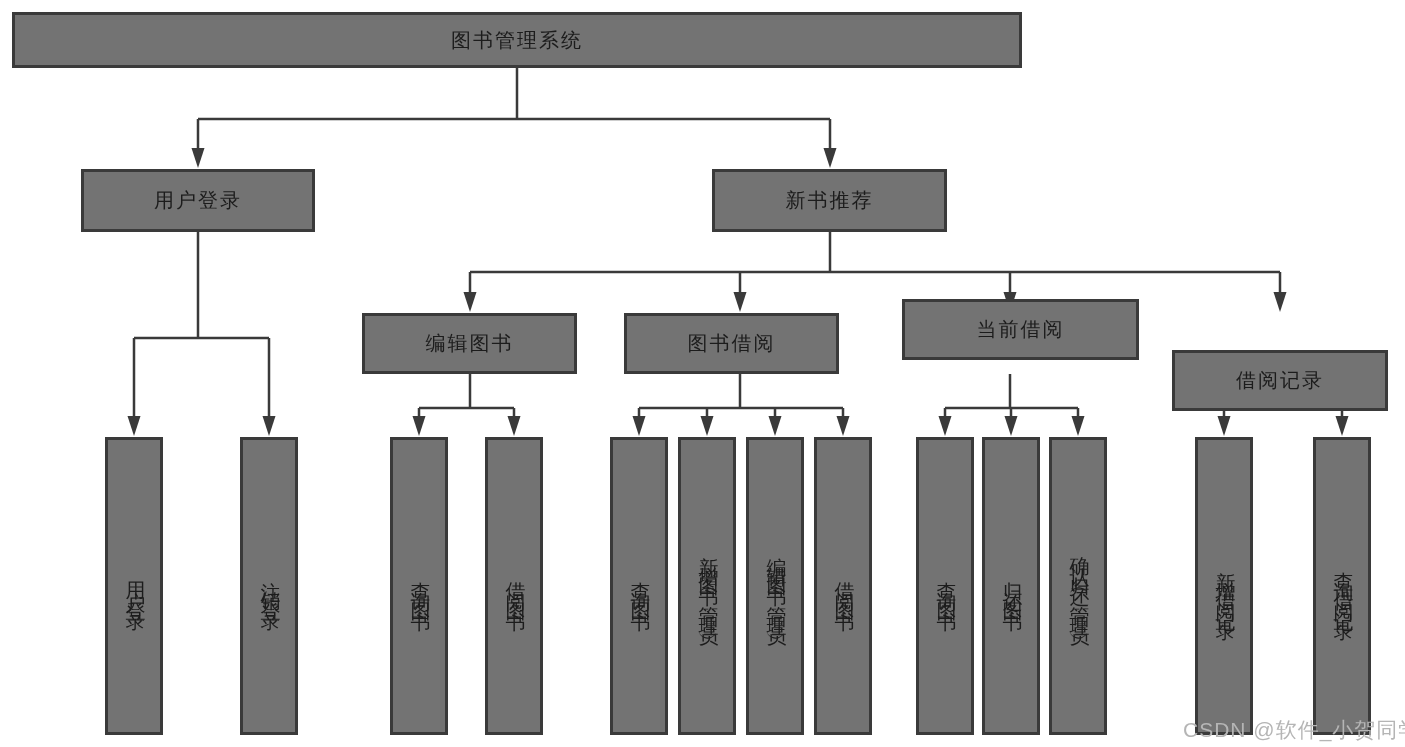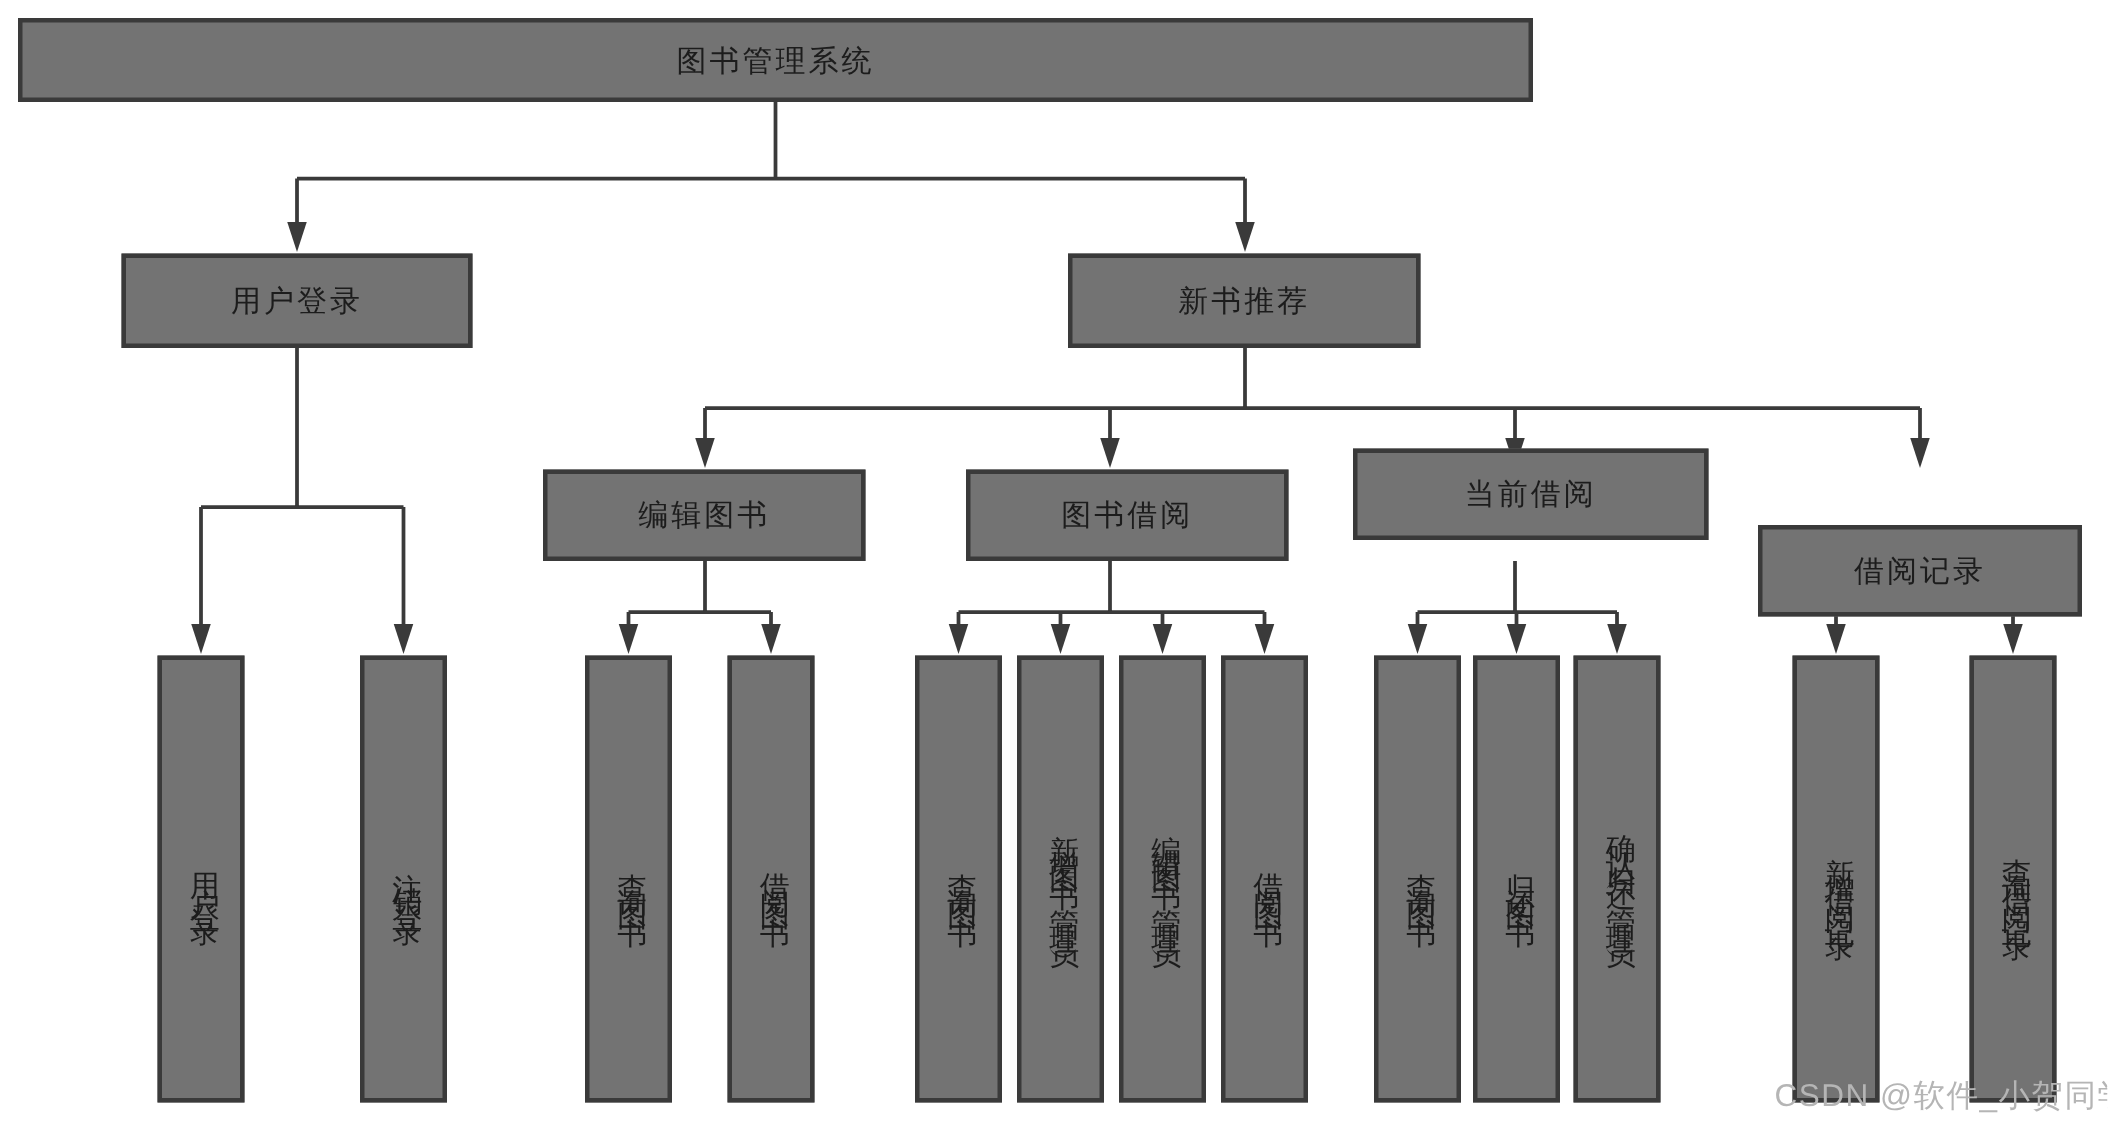--- a/index.html
+++ b/index.html
@@ -58,21 +58,21 @@
       <polygon points="1335.5,416 1348.5,416 1342,436"></polygon>
     </g>
   </svg>
 
   <div class="node h-node" style="left:12px;top:12px;width:1010px;height:56px;">图书管理系统</div>
 
   <div class="node h-node" style="left:81px;top:169px;width:234px;height:63px;">用户登录</div>
   <div class="node h-node" style="left:712px;top:169px;width:235px;height:63px;">新书推荐</div>
 
   <div class="node h-node" style="left:362px;top:313px;width:215px;height:61px;">编辑图书</div>
-  <div class="node h-node" style="left:644px;top:313px;width:215px;height:61px;">图书借阅</div>
+  <div class="node h-node" style="left:624px;top:313px;width:215px;height:61px;">图书借阅</div>
   <div class="node h-node" style="left:902px;top:299px;width:237px;height:61px;">当前借阅</div>
   <div class="node h-node" style="left:1172px;top:313px;width:216px;height:61px;margin-top:37px;">借阅记录</div>
 
   <div class="node v-node" style="left:105px;top:437px;width:58px;height:298px;">
     <span class="vtext">用户登录</span>
   </div>
   <div class="node v-node" style="left:240px;top:437px;width:58px;height:298px;">
     <span class="vtext">注销登录</span>
   </div>
 

